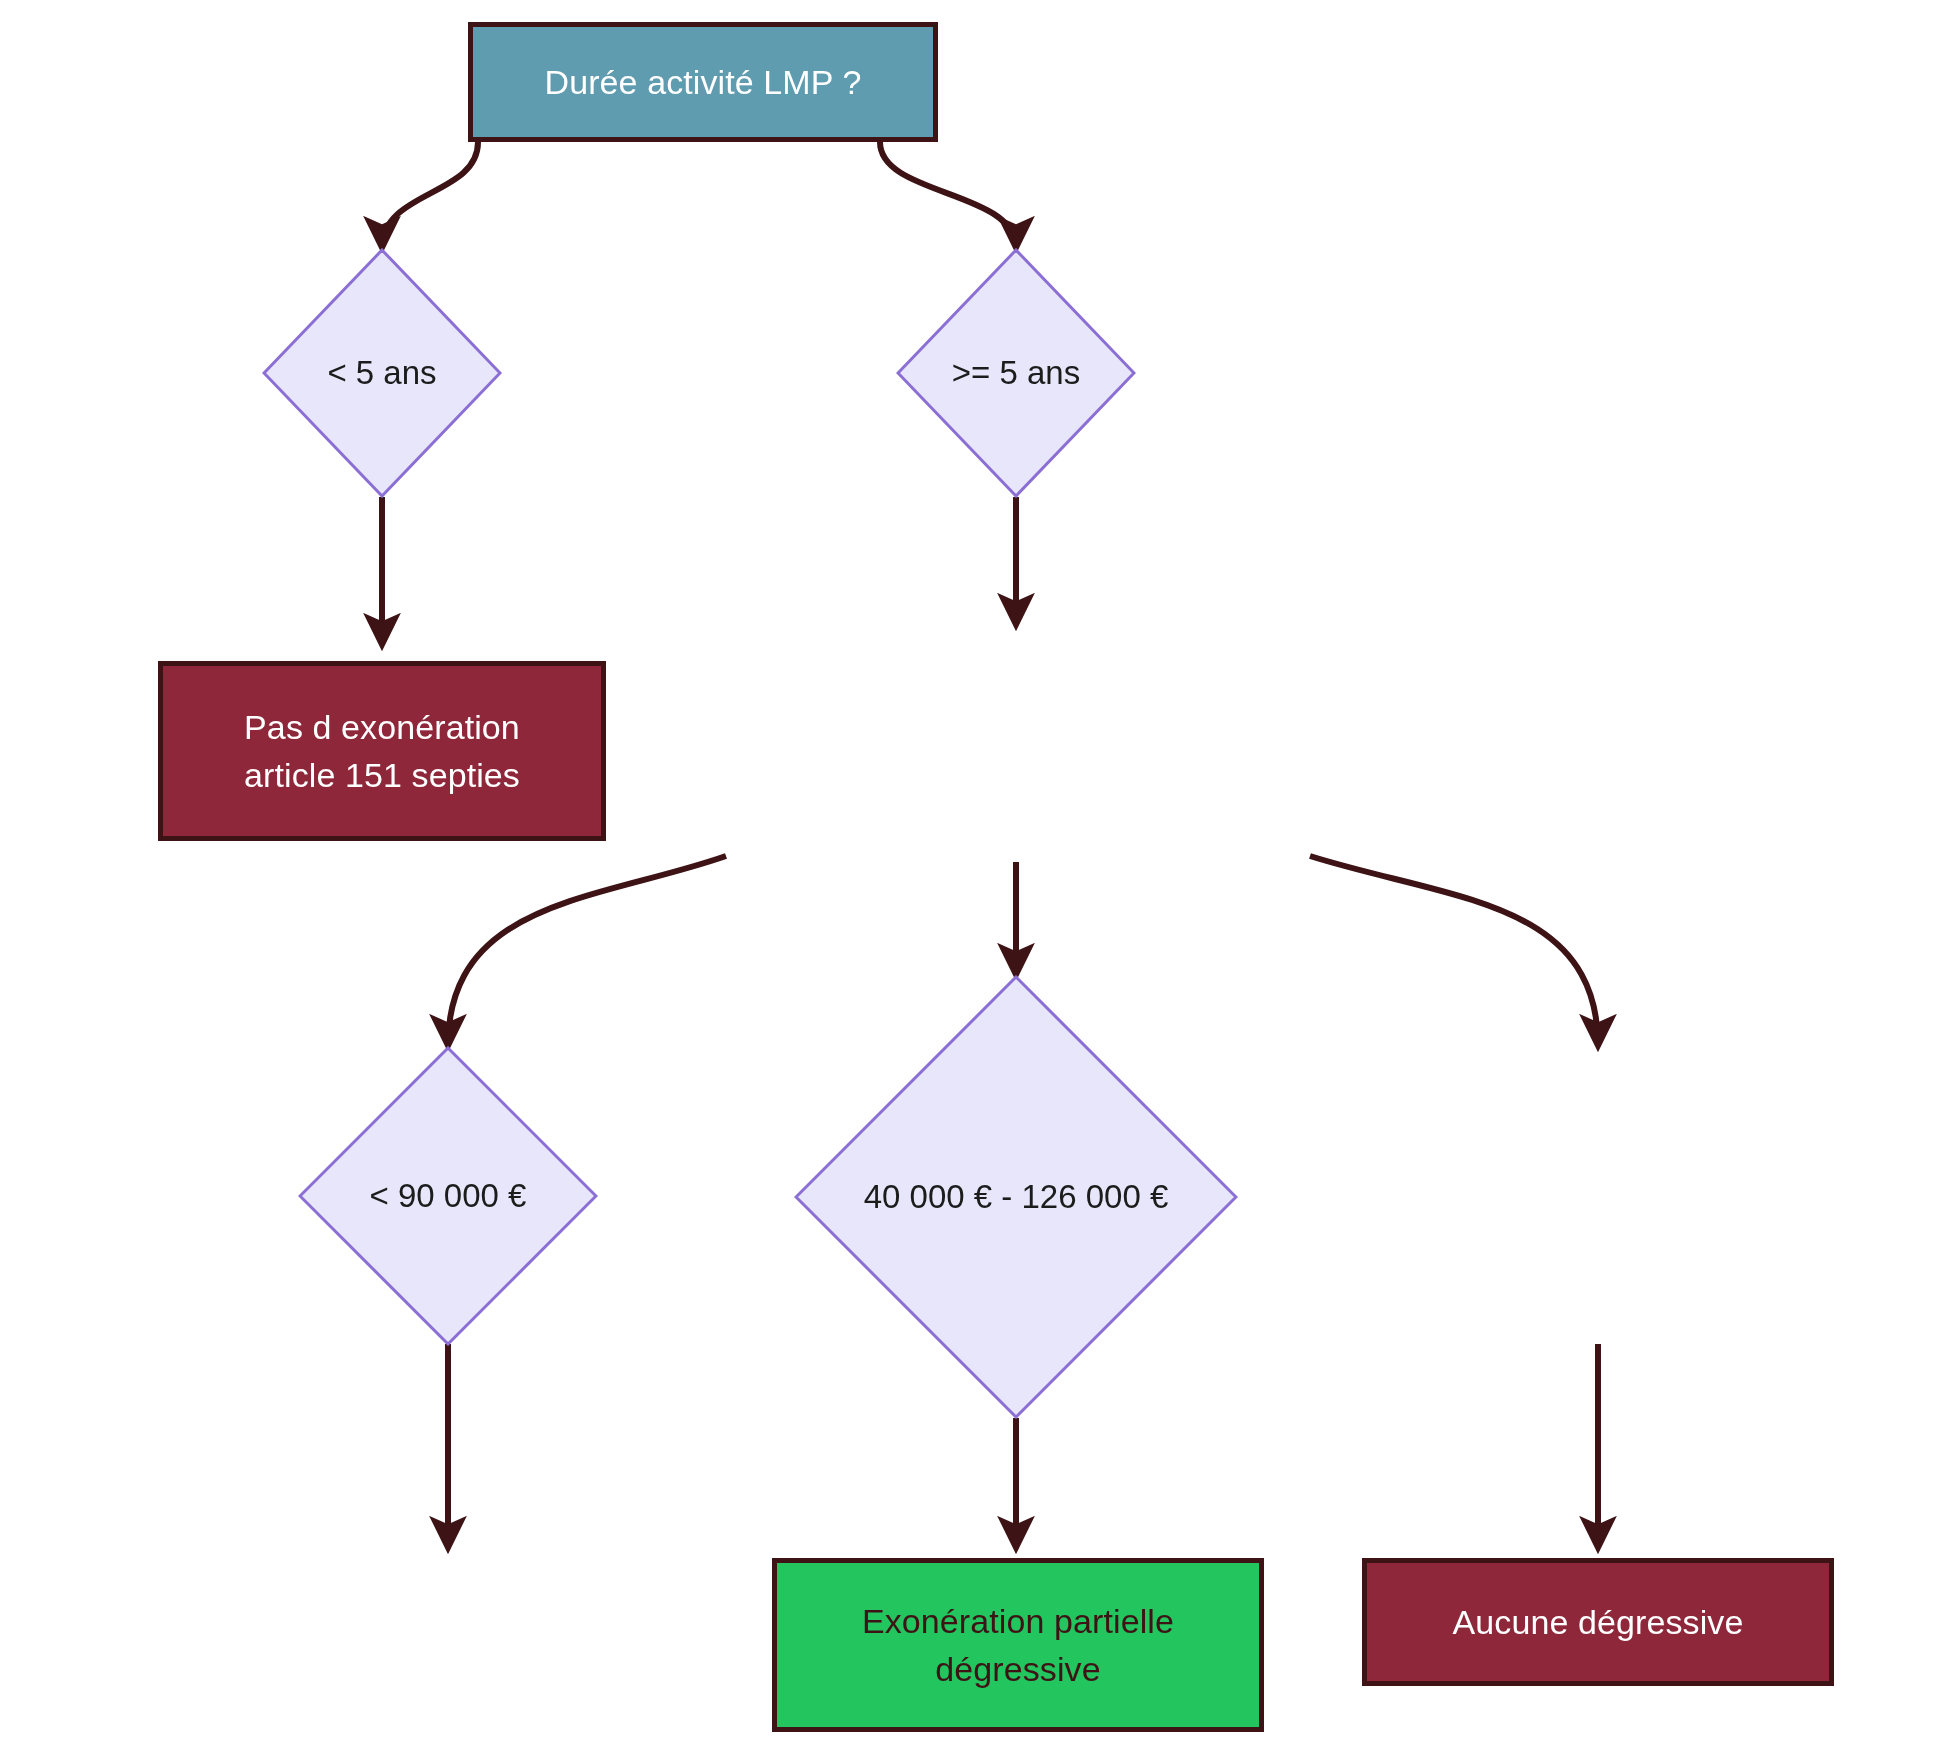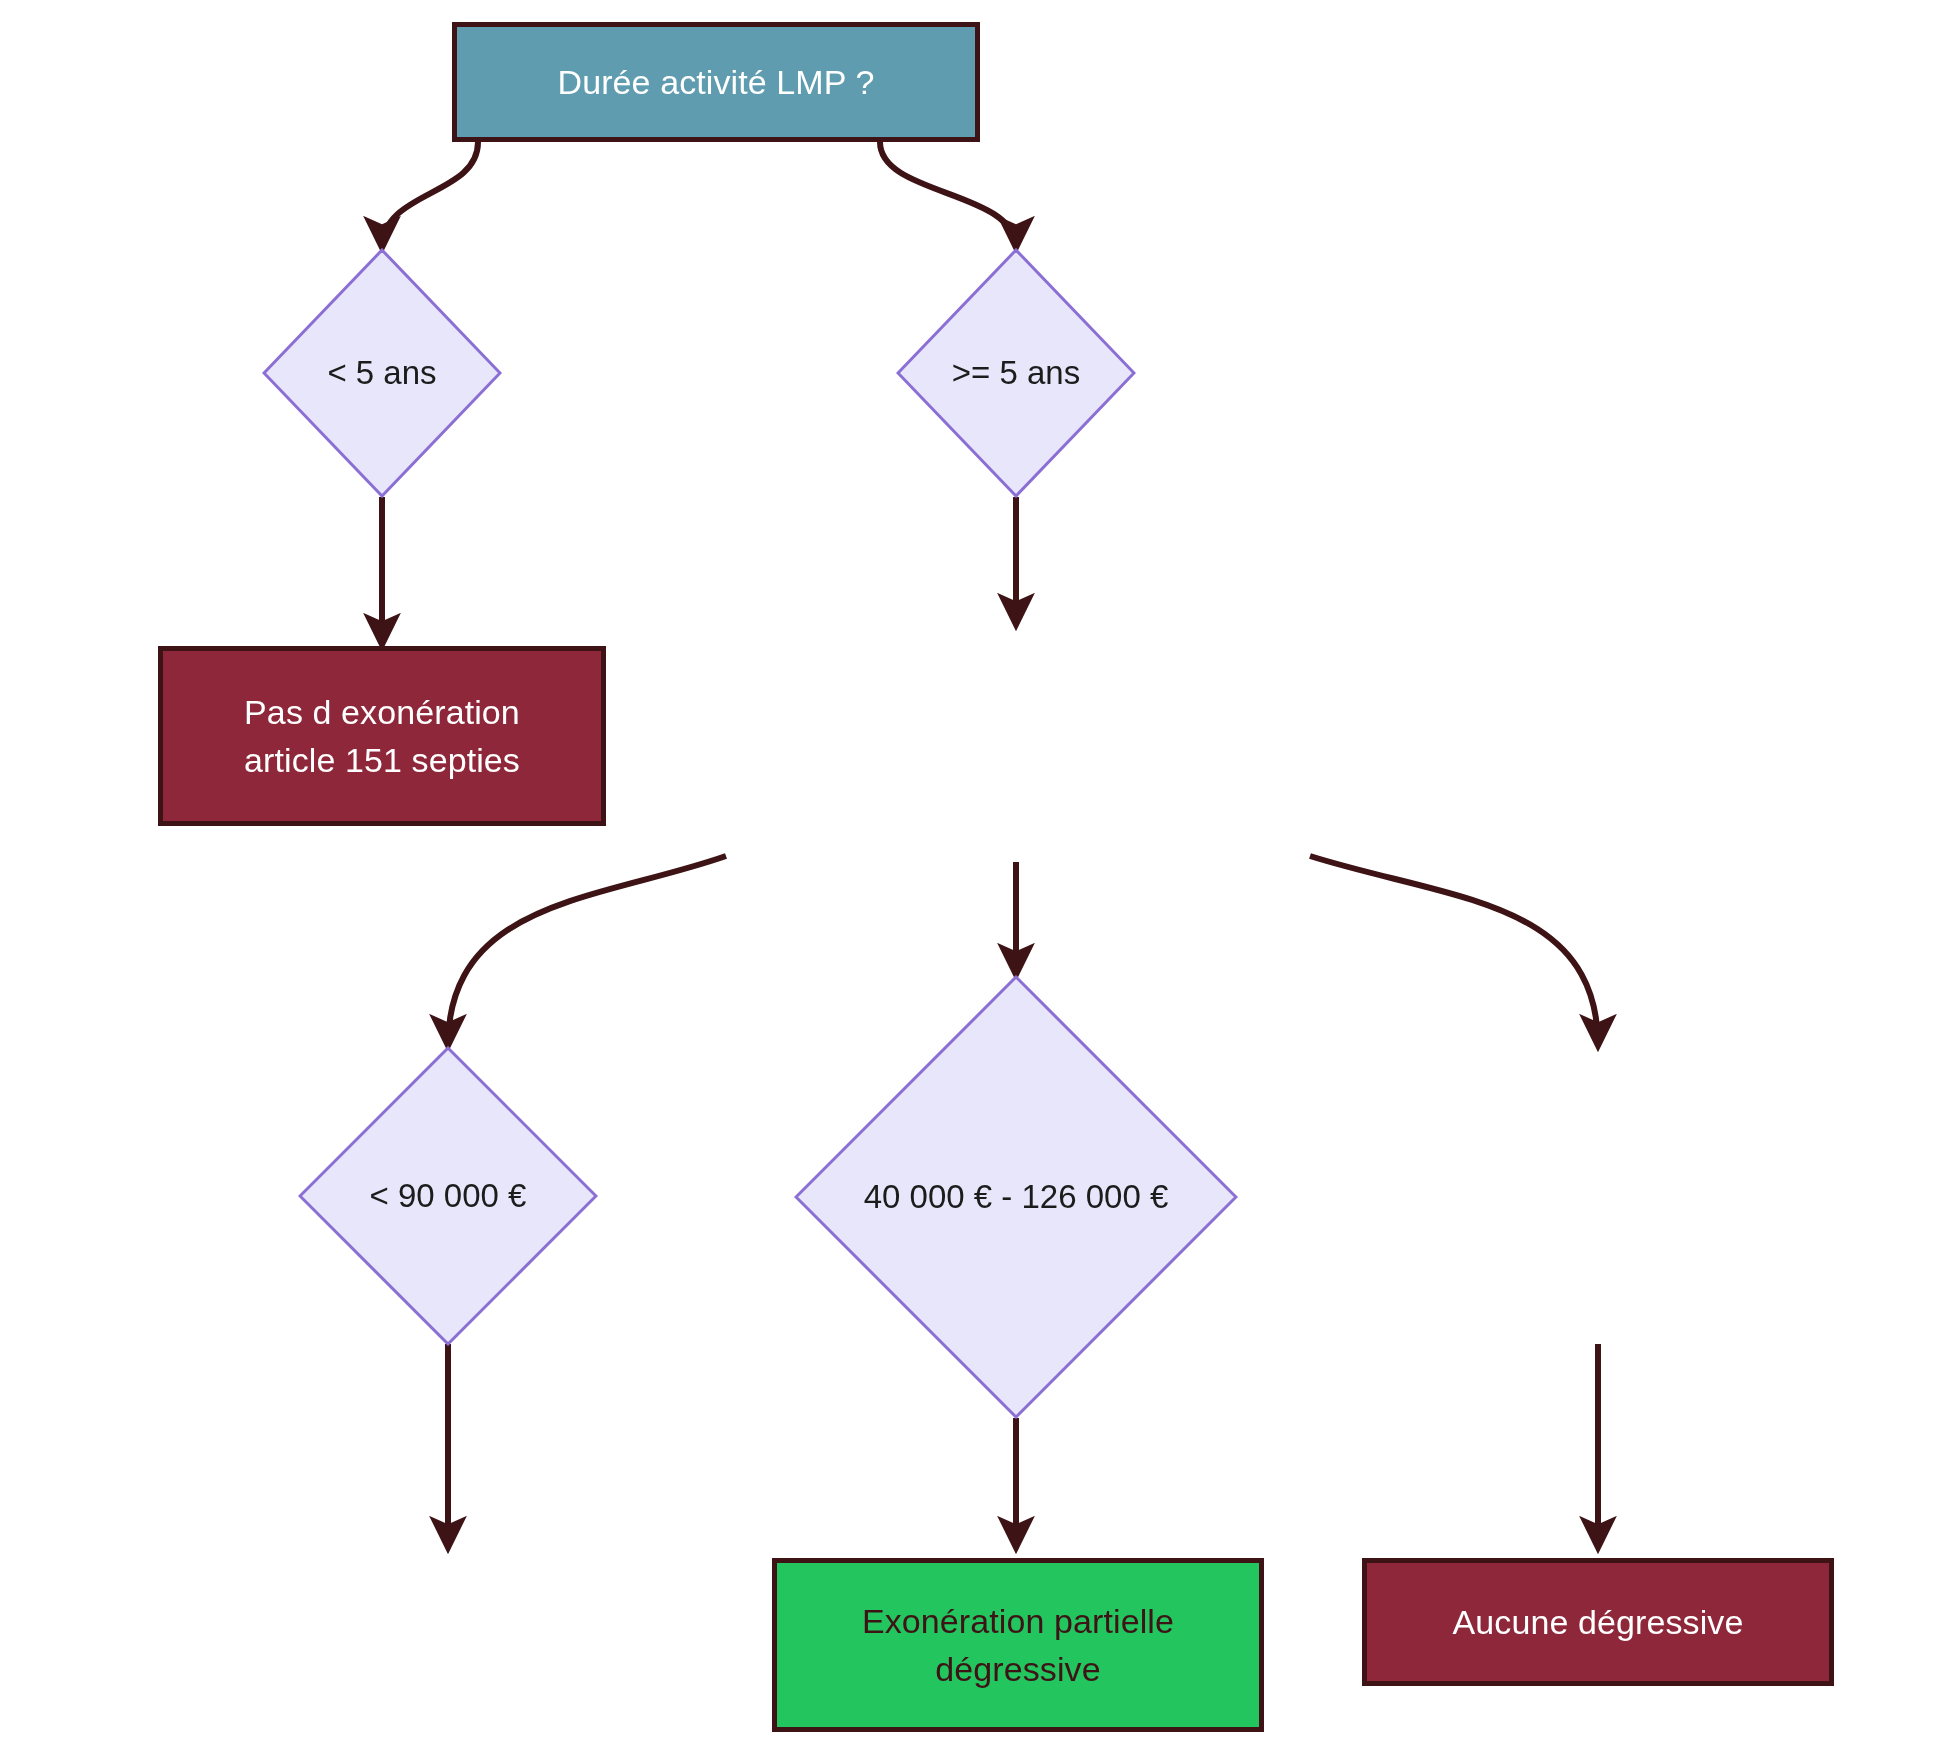--- a/index.html
+++ b/index.html
@@ -107,39 +107,39 @@
 
     <path d="M 1310 856 C 1450 900 1598 900 1598 1046" fill="none" stroke="#3D1316" stroke-width="6" marker-end="url(#arrowhead)"></path>
 
     <path d="M 448 1344 L 448 1548" fill="none" stroke="#3D1316" stroke-width="6" marker-end="url(#arrowhead)"></path>
 
     <path d="M 1016 1418 L 1016 1548" fill="none" stroke="#3D1316" stroke-width="6" marker-end="url(#arrowhead)"></path>
 
     <path d="M 1598 1344 L 1598 1548" fill="none" stroke="#3D1316" stroke-width="6" marker-end="url(#arrowhead)"></path>
   </svg>
 
-  <div class="node rect teal" style="left:452px; top:22px; width:528px; height:120px;justify-content:center;">
+  <div class="node rect teal" style="left:468px; top:22px; width:470px; height:120px;justify-content:center;">
     <span class="label fs-34">Durée activité LMP ?</span>
   </div>
 
   <div class="node diamond" style="left:262px; top:248px; width:240px; height:250px;">
     <svg class="dshape" viewBox="0 0 240 250" preserveAspectRatio="none">
       <polygon points="120,2 238,125 120,248 2,125" fill="#E8E6FA" stroke="#8B6FD4" stroke-width="3"></polygon>
     </svg>
     <span class="label fs-33">&lt; 5 ans</span>
   </div>
 
   <div class="node diamond" style="left:896px; top:248px; width:240px; height:250px;">
     <svg class="dshape" viewBox="0 0 240 250" preserveAspectRatio="none">
       <polygon points="120,2 238,125 120,248 2,125" fill="#E8E6FA" stroke="#8B6FD4" stroke-width="3"></polygon>
     </svg>
     <span class="label fs-33">&gt;= 5 ans</span>
   </div>
 
-  <div class="node rect red" style="left:158px; top:646px; width:448px; height:180px;">
+  <div class="node rect red" style="left:158px; top:661px; width:448px; height:180px;">
     <span class="label fs-34">Pas d exonération
 article 151 septies</span>
   </div>
 
 
   <div class="node diamond" style="left:298px; top:1046px; width:300px; height:300px;">
     <svg class="dshape" viewBox="0 0 300 300" preserveAspectRatio="none">
       <polygon points="150,2 298,150 150,298 2,150" fill="#E8E6FA" stroke="#8B6FD4" stroke-width="3"></polygon>
     </svg>
     <span class="label fs-33">&lt; 90 000 €</span>

